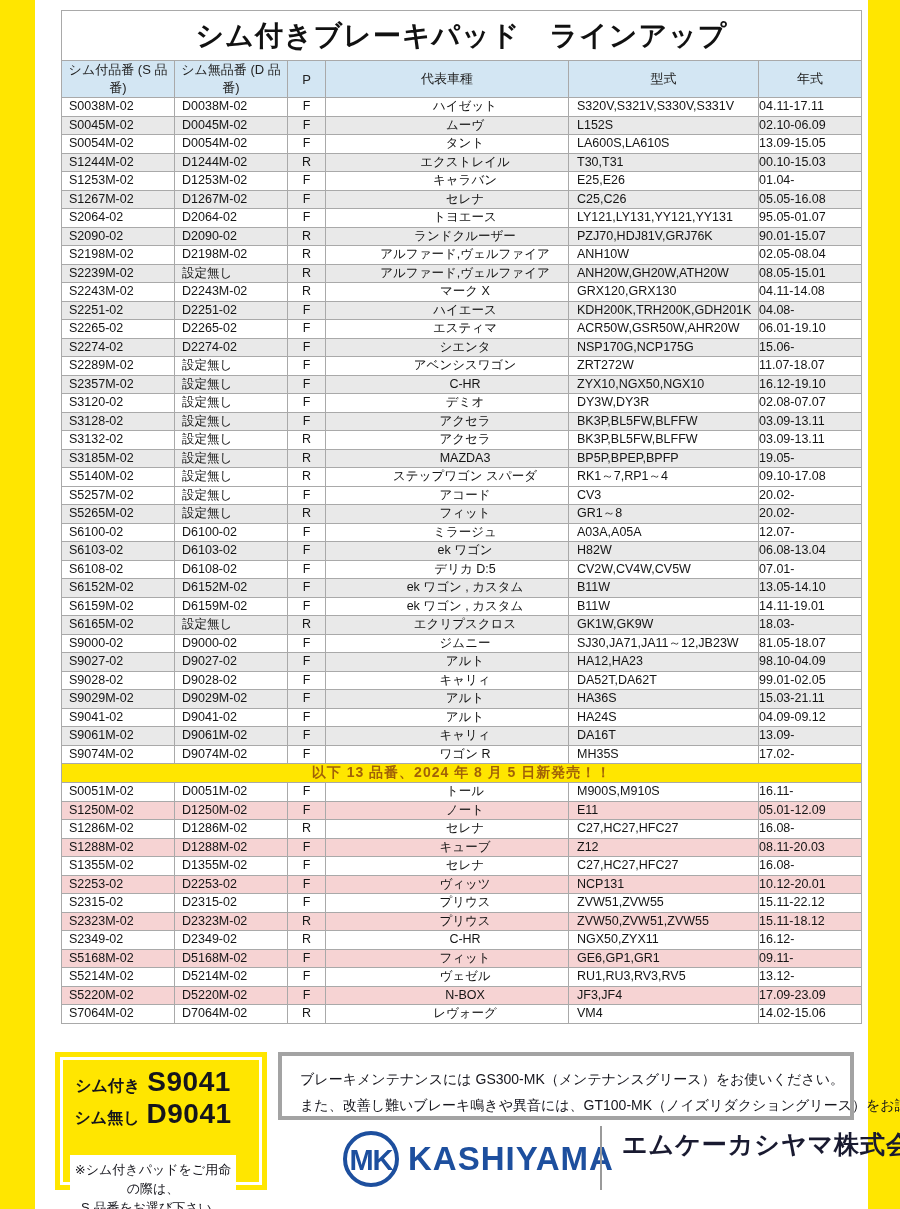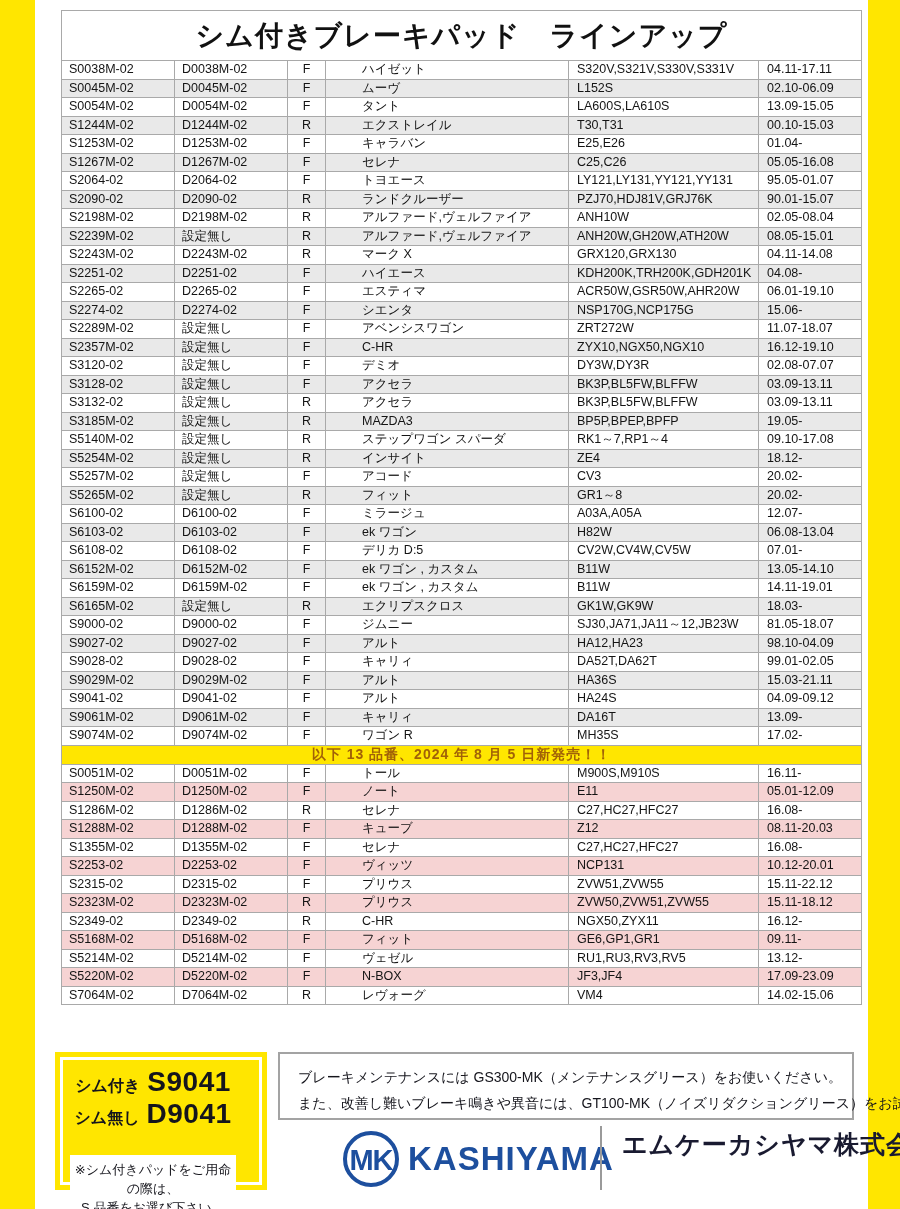--- a/index.html
+++ b/index.html
@@ -30,23 +30,23 @@
   .head-row th {
     height:23px; background:#d3e6f3; font-size:13px; font-weight:normal;
     text-align:center; color:#222;
   }
   tbody td {
     height:17.8px; font-size:12.5px; line-height:17.5px;
     padding:0; white-space:nowrap; overflow:hidden; color:#141414;
   }
   td.c0, td.c1 { padding-left:7px; text-align:left; }
   td.c2 { text-align:center; }
-  td.c3 { padding-left:36px; text-align:left; }
+  td.c3 { padding-left:36px; text-align:center; }
   td.c4 { padding-left:8px; text-align:left; }
-  td.c5 { padding-left:8px; text-align:left; }
+  td.c5 { padding-left:0; text-align:left; }
   tr.alt-gray td { background:#e9e9e9; }
   tr.alt-pink td { background:#f6d3d3; }
   tr.banner-row td {
     height:19px; background:#FFE600; color:#a16207; font-weight:bold;
     font-size:14px; text-align:center; letter-spacing:1px;
   }
 
   
   .promo-box {
     position:absolute; left:55px; top:1052px; width:212px; height:138px;
@@ -60,21 +60,21 @@
   .promo-label { font-size:16px; font-weight:bold; color:#15151c; margin-right:7px; }
   .promo-value { font-size:28px; font-weight:bold; color:#15151c; letter-spacing:0.5px; }
   .promo-note {
     margin-top:24px; background:#ffffff; padding:5px 3px 4px 3px;
     font-size:13px; line-height:19px; text-align:center; color:#15151c;
   }
 
   
   .grease-box {
     position:absolute; left:278px; top:1052px; width:576px; height:68px;
-    background:#ffffff; border:2px solid #a3a3a3; padding:10px 0 0 18px;
+    background:#ffffff; border:4px solid #a3a3a3; padding:10px 0 0 18px;
   }
   .grease-box div { font-size:14px; line-height:26px; color:#15151c; white-space:nowrap; }
 
   
   .footer { position:absolute; left:0; top:1122px; width:900px; height:75px;padding-left:16px; }
   .logo-mark {
     position:absolute; left:342px; top:8px; width:58px; height:58px;
   }
   .logo-mark svg { position:absolute; left:0; top:0; }
   .logo-mk {
@@ -106,20 +106,28 @@
         <col style="width:113px">
         <col style="width:38px">
       <col style="width:243px">
         <col style="width:190px">
         <col style="width:103px">
     </colgroup>
     <thead>
       <tr>
         <td class="title-cell" colspan="6">シム付きブレーキパッド　ラインアップ</td>
       </tr>
+      <tr class="head-row">
+        <th>シム付品番 (S 品番)</th>
+        <th>シム無品番 (D 品番)</th>
+        <th>P</th>
+        <th>代表車種</th>
+        <th>型式</th>
+        <th>年式</th>
+      </tr>
     </thead>
     <tbody>
         <tr>
           <td class="c0">S0038M-02</td>
           <td class="c1">D0038M-02</td>
           <td class="c2">F</td>
           <td class="c3">ハイゼット</td>
           <td class="c4">S320V,S321V,S330V,S331V</td>
           <td class="c5">04.11-17.11</td>
         </tr>
@@ -275,28 +283,20 @@
           <td class="c4">BP5P,BPEP,BPFP</td>
           <td class="c5">19.05-</td>
         </tr>
         <tr>
           <td class="c0">S5140M-02</td>
           <td class="c1">設定無し</td>
           <td class="c2">R</td>
           <td class="c3">ステップワゴン スパーダ</td>
           <td class="c4">RK1～7,RP1～4</td>
           <td class="c5">09.10-17.08</td>
-        </tr>
-        <tr class="alt-gray">
-          <td class="c0">S5254M-02</td>
-          <td class="c1">設定無し</td>
-          <td class="c2">R</td>
-          <td class="c3">インサイト</td>
-          <td class="c4">ZE4</td>
-          <td class="c5">18.12-</td>
         </tr>
         <tr>
           <td class="c0">S5257M-02</td>
           <td class="c1">設定無し</td>
           <td class="c2">F</td>
           <td class="c3">アコード</td>
           <td class="c4">CV3</td>
           <td class="c5">20.02-</td>
         </tr>
         <tr class="alt-gray">

